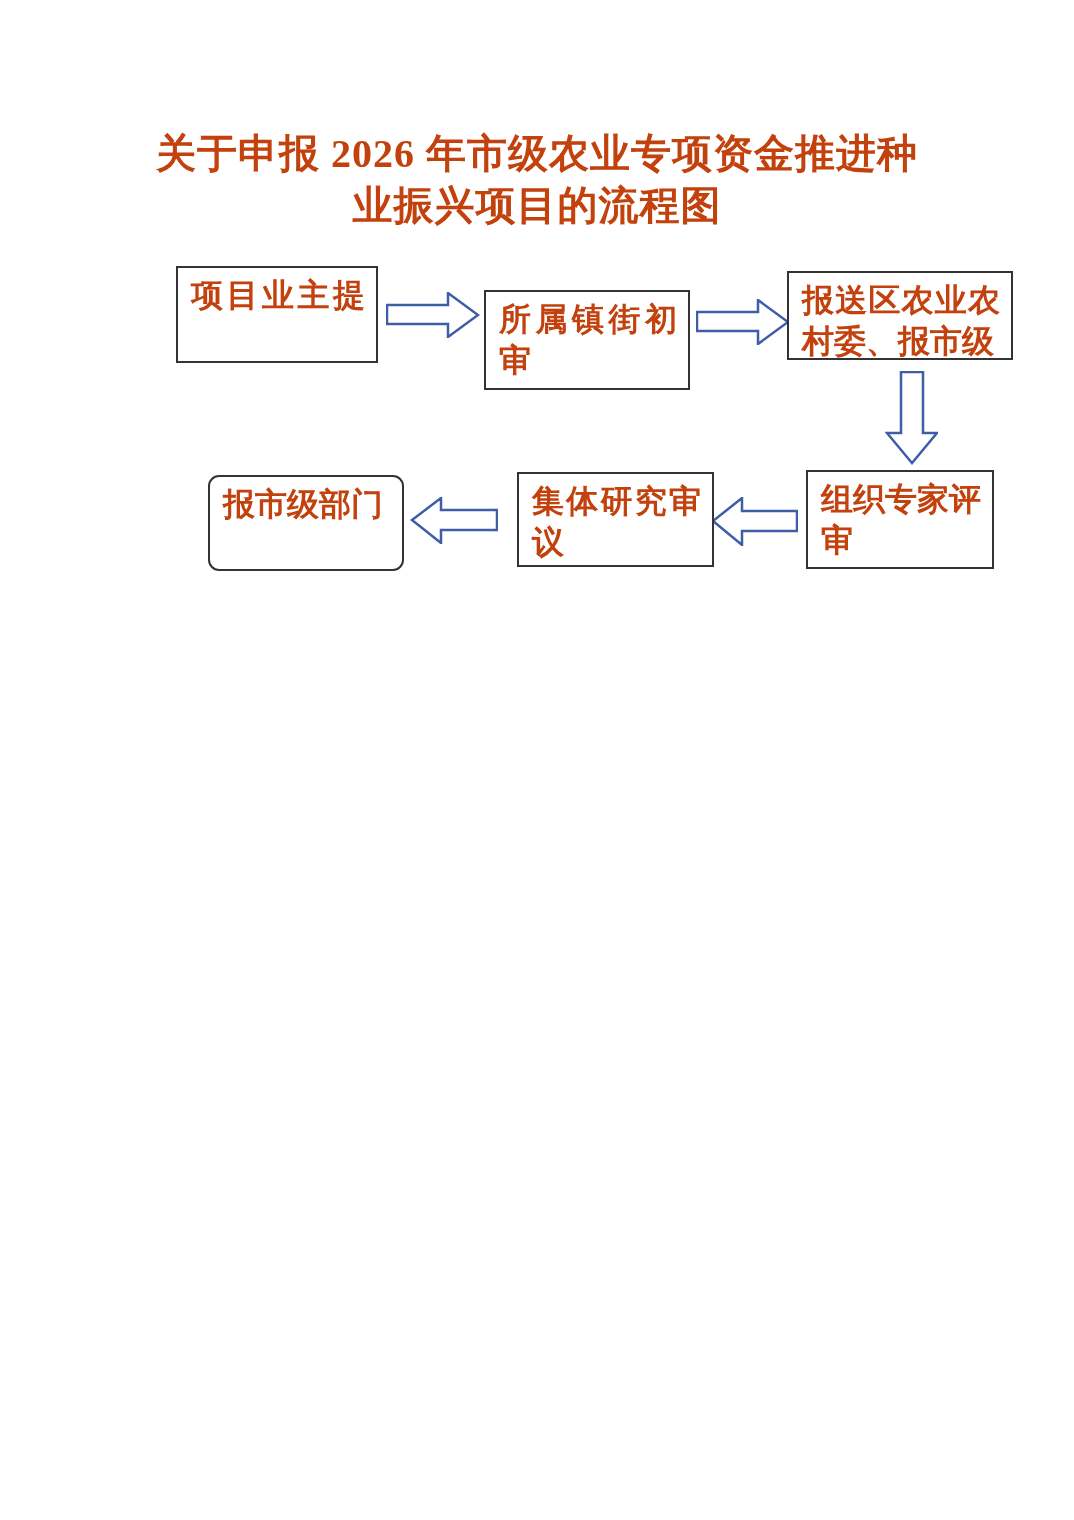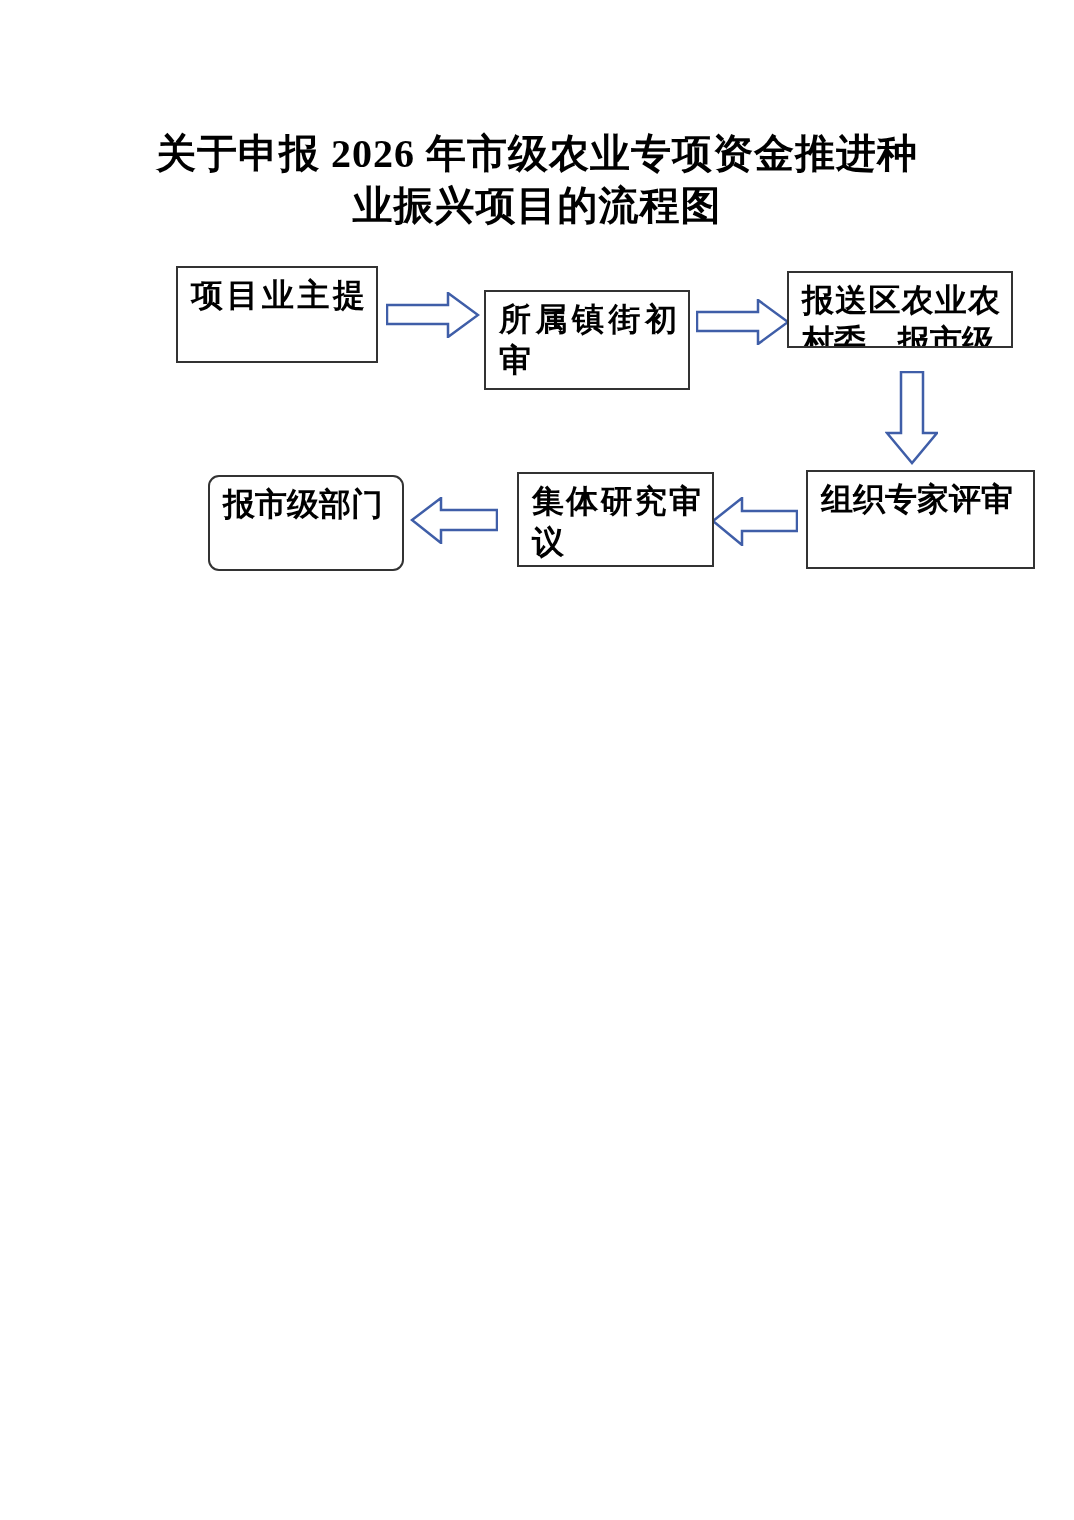--- a/index.html
+++ b/index.html
@@ -7,21 +7,21 @@
     padding: 0;
     background: #ffffff;
   }
   .page {
     position: relative;
     width: 1074px;
     height: 1520px;
     background: #ffffff;
     overflow: hidden;
     font-family: "Liberation Serif", "DejaVu Serif", serif;
-    color: #000000;
+    color: #c2410c;
   }
   .doc-title {
     position: absolute;
     top: 128px;
     left: 0;
     width: 100%;
     margin: 0;
     text-align: center;
     font-size: 40px;
     line-height: 52px;
@@ -42,22 +42,22 @@
     font-weight: bold;
     overflow: hidden;
   }
   .flow-box .jl {
     
     text-align: justify;
     text-align-last: justify;
   }
   .b1 { left: 176px; top: 266px; width: 202px; height: 97px; }
   .b2 { left: 484px; top: 270px; width: 206px; height: 100px; margin-top: 20px; }
-  .b3 { left: 787px; top: 271px; width: 226px; height: 77px; }
-  .b4 { left: 806px; top: 470px; width: 229px; height: 99px; }
+  .b3 { left: 787px; top: 271px; width: 226px; height: 89px; }
+  .b4 { left: 806px; top: 470px; width: 188px; height: 99px; }
   .b5 { left: 505px; top: 472px; width: 197px; height: 95px; margin-left: 12px; }
   .b6 { left: 208px; top: 475px; width: 196px; height: 96px; border-radius: 11px; }
   .flow-arrow {
     position: absolute;
   }
   .a1 { left: 386px; top: 292px; width: 94px; height: 46px; }
   .a2 { left: 696px; top: 299px; width: 94px; height: 46px; }
   .a3 { left: 885px; top: 371px; width: 53px; height: 94px; }
   .a4 { left: 711px; top: 497px; width: 87px; height: 49px; }
   .a5 { left: 410px; top: 497px; width: 88px; height: 47px; }

